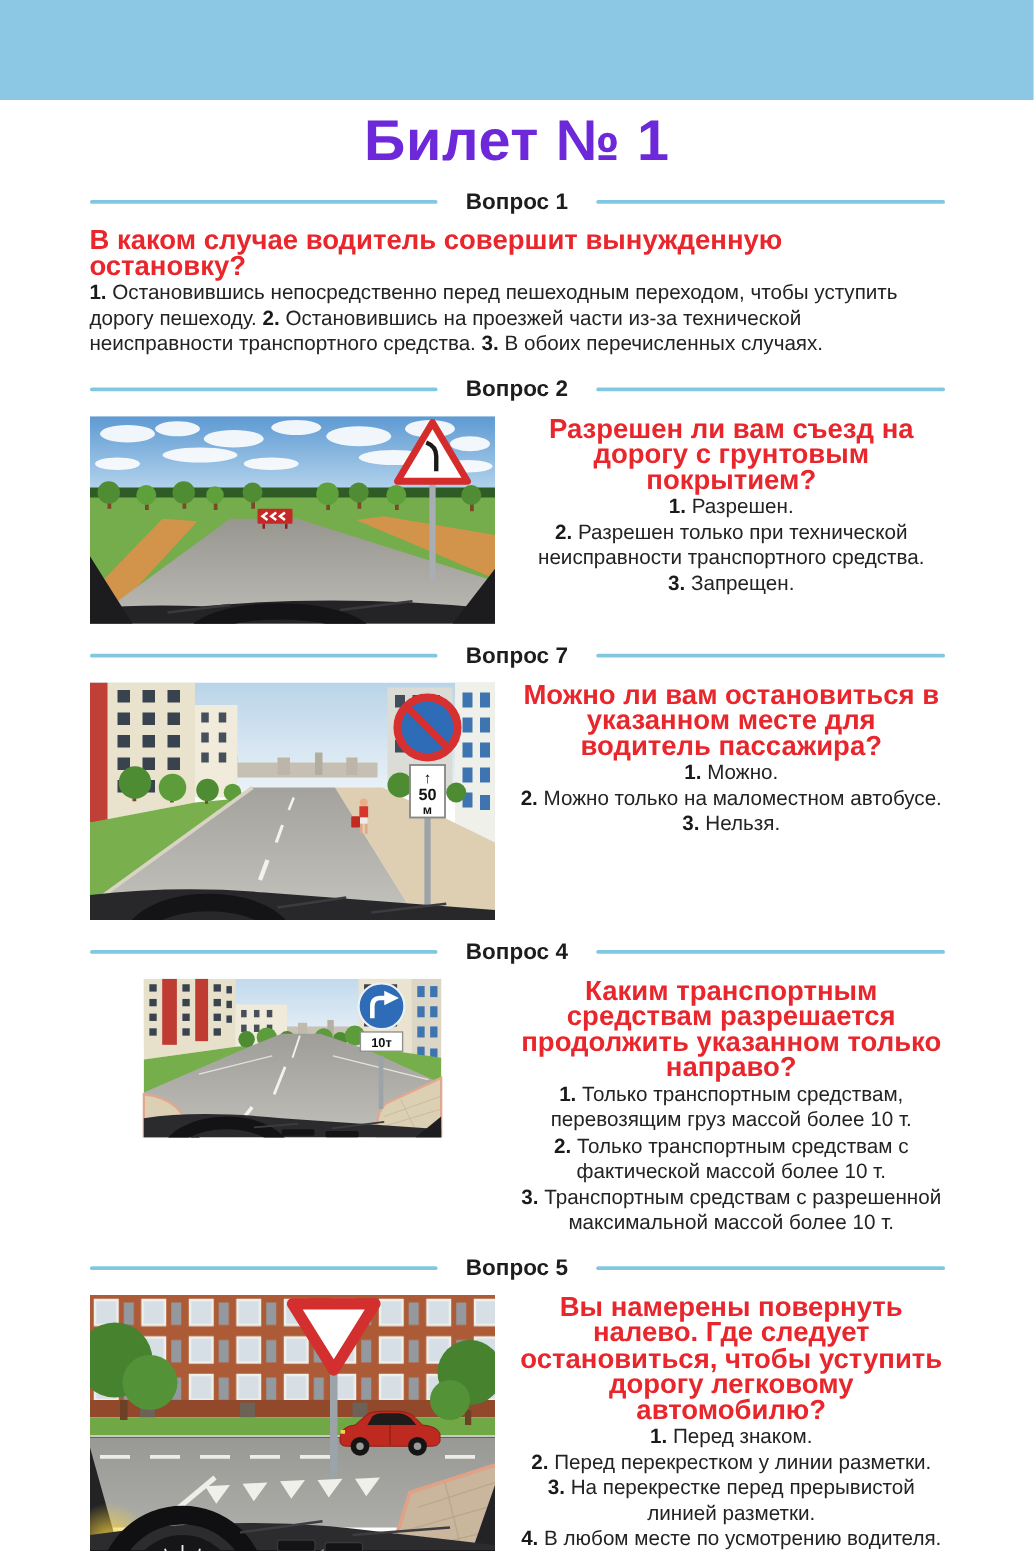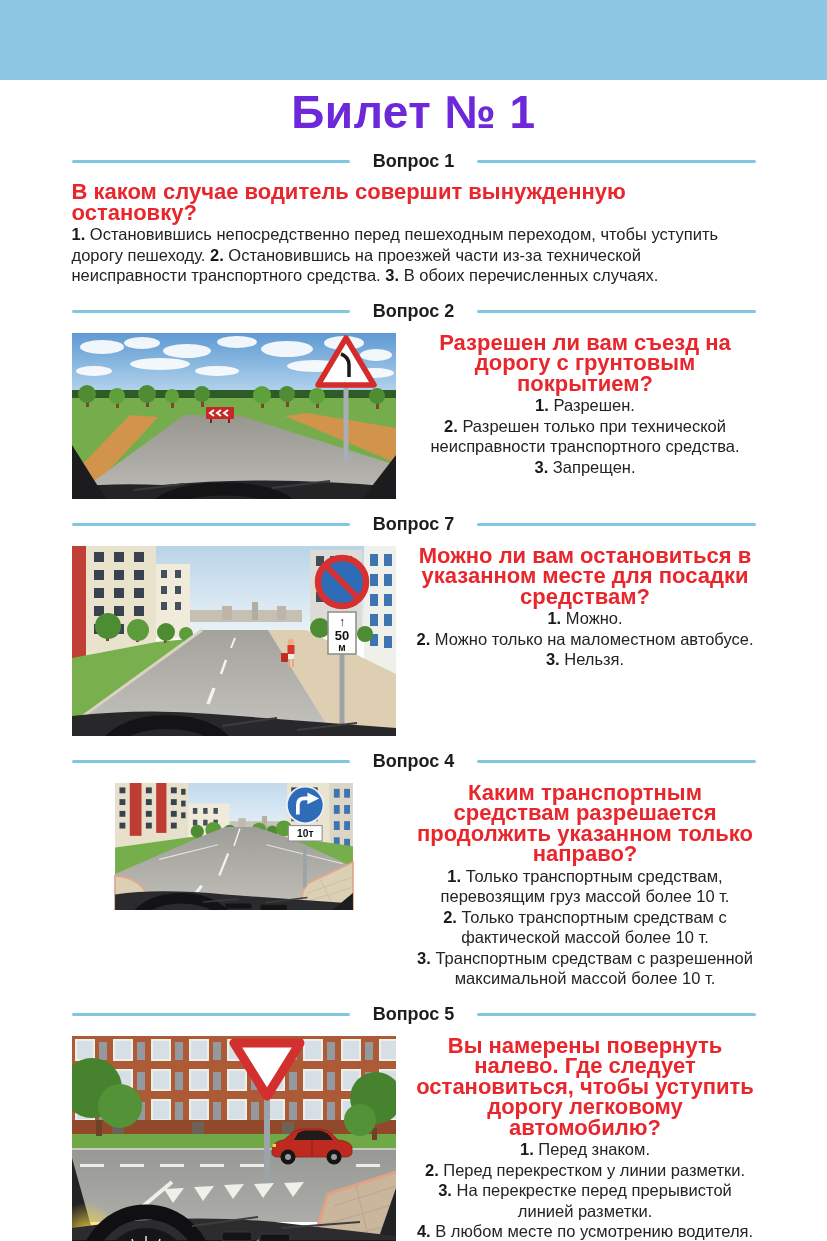--- a/index.html
+++ b/index.html
@@ -270,21 +270,21 @@
           </g>
           <path d="M0,190 L0,170 Q70,162 140,168 L324,182 L324,190 Z" fill="#28282B"></path>
           <ellipse cx="95" cy="208" rx="62" ry="32" fill="none" stroke="#141416" stroke-width="14"></ellipse>
           <g stroke="#3C3C40" stroke-width="2">
             <line x1="150" y1="180" x2="205" y2="172"></line>
               <line x1="225" y1="184" x2="285" y2="177"></line>
           </g>
         </svg>
       </div>
       <div class="qcol">
-        <p class="qtext">Можно ли вам остановиться в указанном месте для посадки средствам?</p>
+        <p class="qtext">Можно ли вам остановиться в указанном месте для водитель пассажира?</p>
         <div class="answers">
             <div class="ans"><b>1.</b>&nbsp;Можно.</div>
             <div class="ans"><b>2.</b>&nbsp;Можно только на маломестном автобусе.</div>
             <div class="ans"><b>3.</b>&nbsp;Нельзя.</div>
           </div>
       </div>
     </div>
   </section>
 
   <section class="s4">

